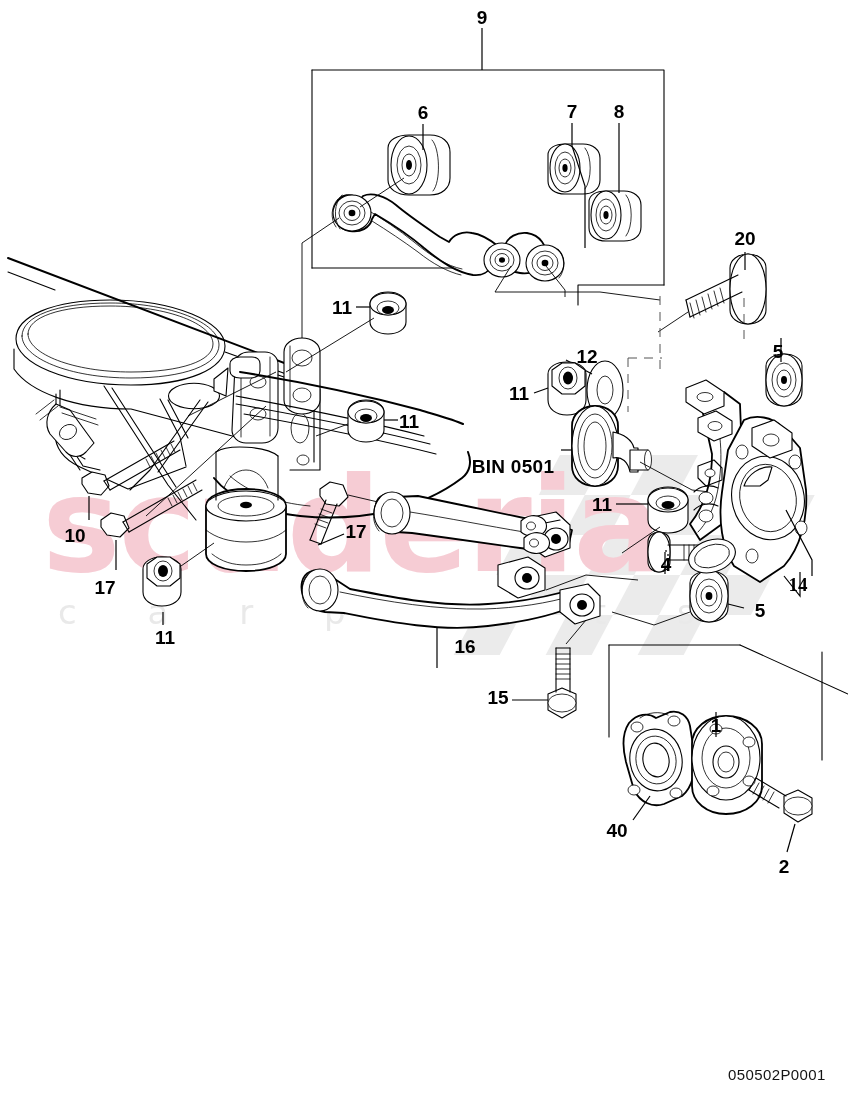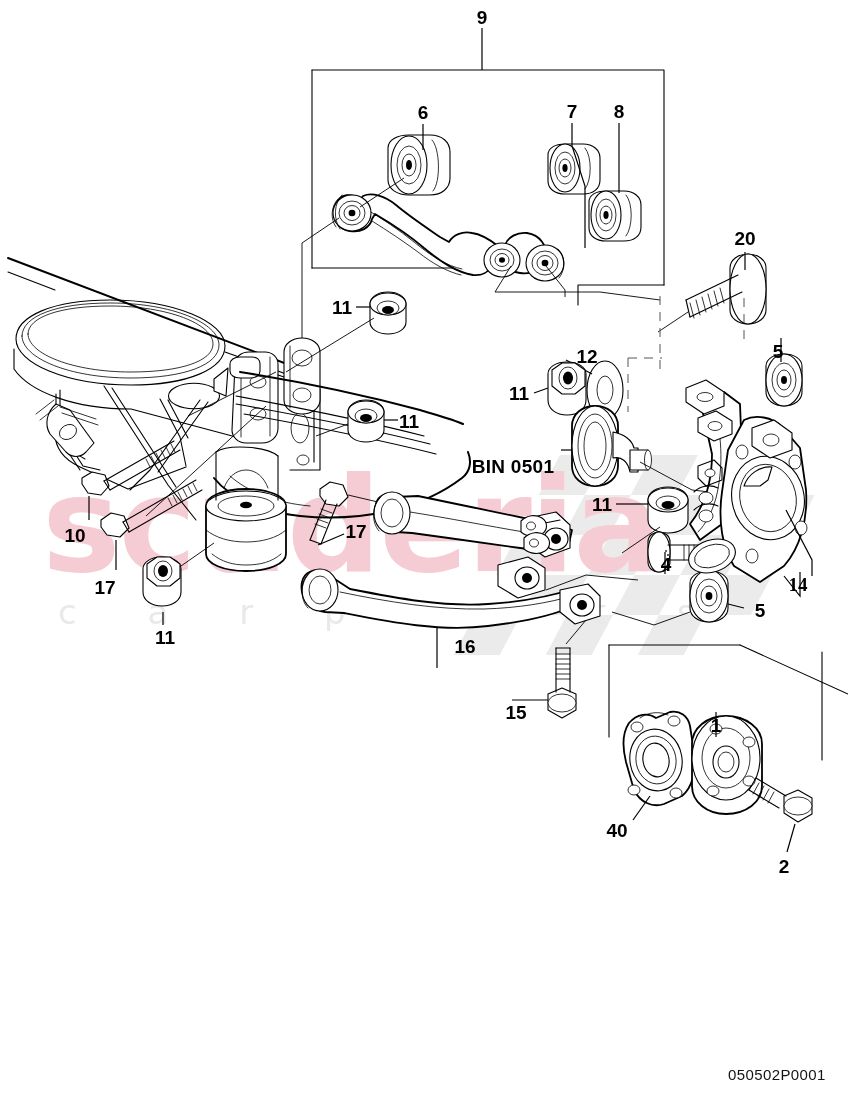--- a/index.html
+++ b/index.html
@@ -642,21 +642,21 @@
     <div class="callout bin" style="left:513px; top:466px;text-align:center;">BIN 0501</div>
     <div class="callout" style="left:75px;  top:535px;">10</div>
     <div class="callout" style="left:356px; top:531px;">17</div>
     <div class="callout" style="left:602px; top:504px;">11</div>
     <div class="callout" style="left:105px; top:587px;">17</div>
     <div class="callout" style="left:666px; top:564px;">4</div>
     <div class="callout" style="left:798px; top:584px;font-family:Liberation Serif, serif;">14</div>
     <div class="callout" style="left:760px; top:610px;">5</div>
     <div class="callout" style="left:165px; top:637px;">11</div>
     <div class="callout" style="left:437px; top:646px;margin-left:28px;">16</div>
-    <div class="callout" style="left:498px; top:712px;margin-left:18px;">15</div>
+    <div class="callout" style="left:498px; top:697px;">15</div>
     <div class="callout" style="left:716px; top:725px;">1</div>
     <div class="callout" style="left:617px; top:830px;">40</div>
     <div class="callout" style="left:784px; top:866px;">2</div>
   </div>
 
   <div class="partcode" style="left:728px; top:1066px;">050502P0001</div>
 
 </div>
 
 </body></html>

